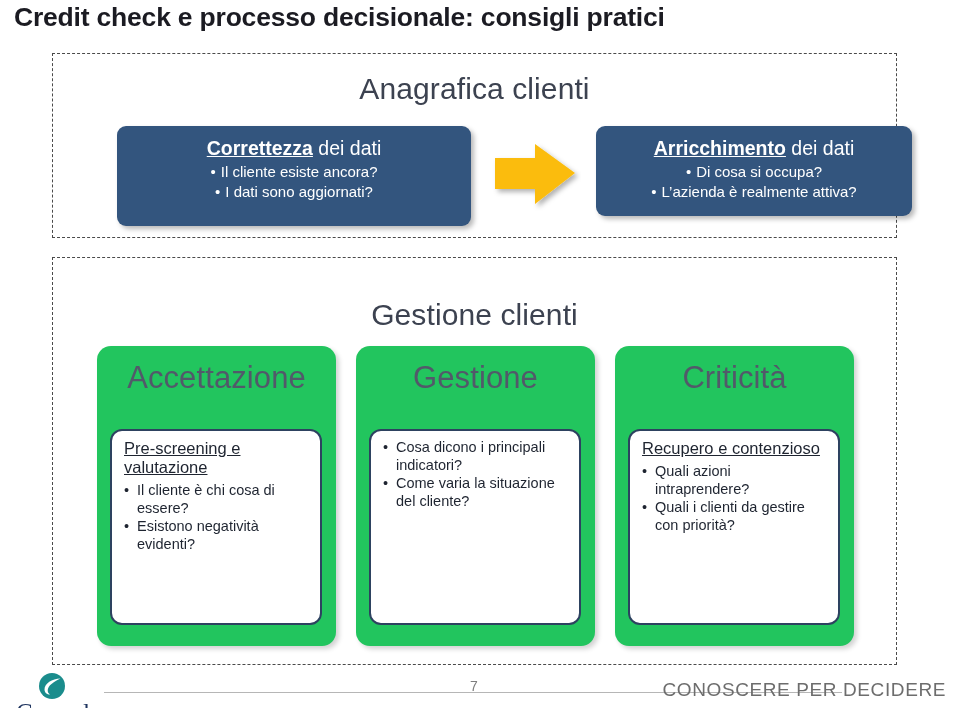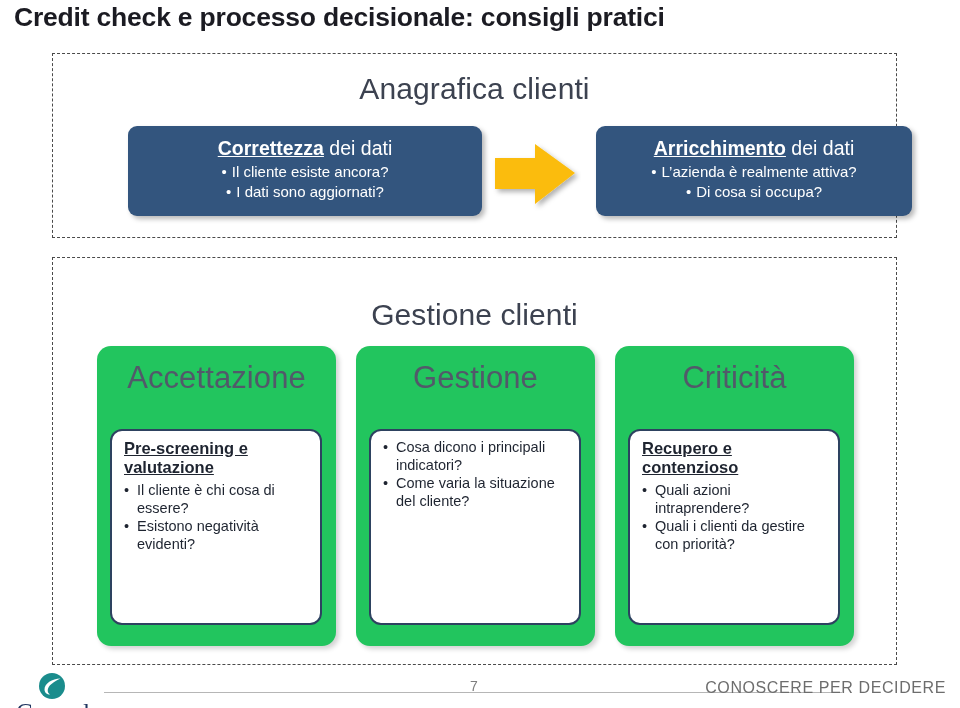--- a/index.html
+++ b/index.html
@@ -65,21 +65,21 @@
   
   .blue-box {
     position: absolute;
     background: #33557e;
     border-radius: 9px;
     box-shadow: 3px 3px 5px rgba(0,0,0,0.28);
     color: #ffffff;
     box-sizing: border-box;
     padding: 9px 14px 10px 14px;
   }
-  .blue-box-left  { left: 75px;  top: 72px; width: 354px; height: 90px; }
+  .blue-box-left  { left: 64px;  top: 72px; width: 354px; height: 100px; }
   .blue-box-right { left: 543px; top: 72px; width: 316px; height: 90px; }
 
   .blue-box-title {
     font-size: 19.5px;
     line-height: 26px;
     white-space: nowrap;
   }
   .blue-box-title .kw {
     font-weight: bold;
     text-decoration: underline;
@@ -146,21 +146,21 @@
     width: 212px;
     height: 196px;
     background: #ffffff;
     border: 2.2px solid #2d4260;
     border-radius: 12px;
     box-sizing: border-box;
     padding: 8px 10px 8px 12px;
   }
   .card-title {
     font-size: 16.5px;
-    font-weight: bold;
+    font-weight: normal;
     line-height: 19px;
     color: #1e2430;
     text-decoration: underline;
     margin-bottom: 5px;
   }
   .card-list {
     margin: 0;
     padding: 0;
     list-style: none;
   }
@@ -208,21 +208,21 @@
     position: absolute;
     left: 470px;
     top: 678px;
     font-size: 14px;
     color: #7d7d7d;
   }
   .tagline {
     position: absolute;
     right: 14px;
     top: 679px;
-    font-size: 16px;
+    font-size: 19px;
     color: #6d6d6d;
     letter-spacing: 0.6px;
     white-space: nowrap;
   }
 </style>
 </head>
 <body>
 
 <div class="slide-title">Credit check e processo decisionale: consigli pratici</div>
 
@@ -249,22 +249,22 @@
       </defs>
       <polygon points="4,16 44,16 44,2 84,31 44,62 44,47 4,47" fill="#FBBC0A" filter="url(#arrowShadow)"></polygon>
     </svg>
   </div>
 
   <div class="blue-box blue-box-right">
     <div class="blue-box-title bb-center">
       <span class="kw">Arricchimento</span><span> dei dati</span>
     </div>
     <ul class="blue-box-list">
+      <li>Di cosa si occupa?</li>
       <li>L’azienda è realmente attiva?</li>
-      <li>Di cosa si occupa?</li>
     </ul>
   </div>
 </div>
 
 <div class="dashed-panel panel-bottom">
 
   <div class="section-heading heading-gestione">Gestione clienti</div>
 
   <div class="gray-col gray-col-1">
     <div class="col-title">Accettazione</div>

